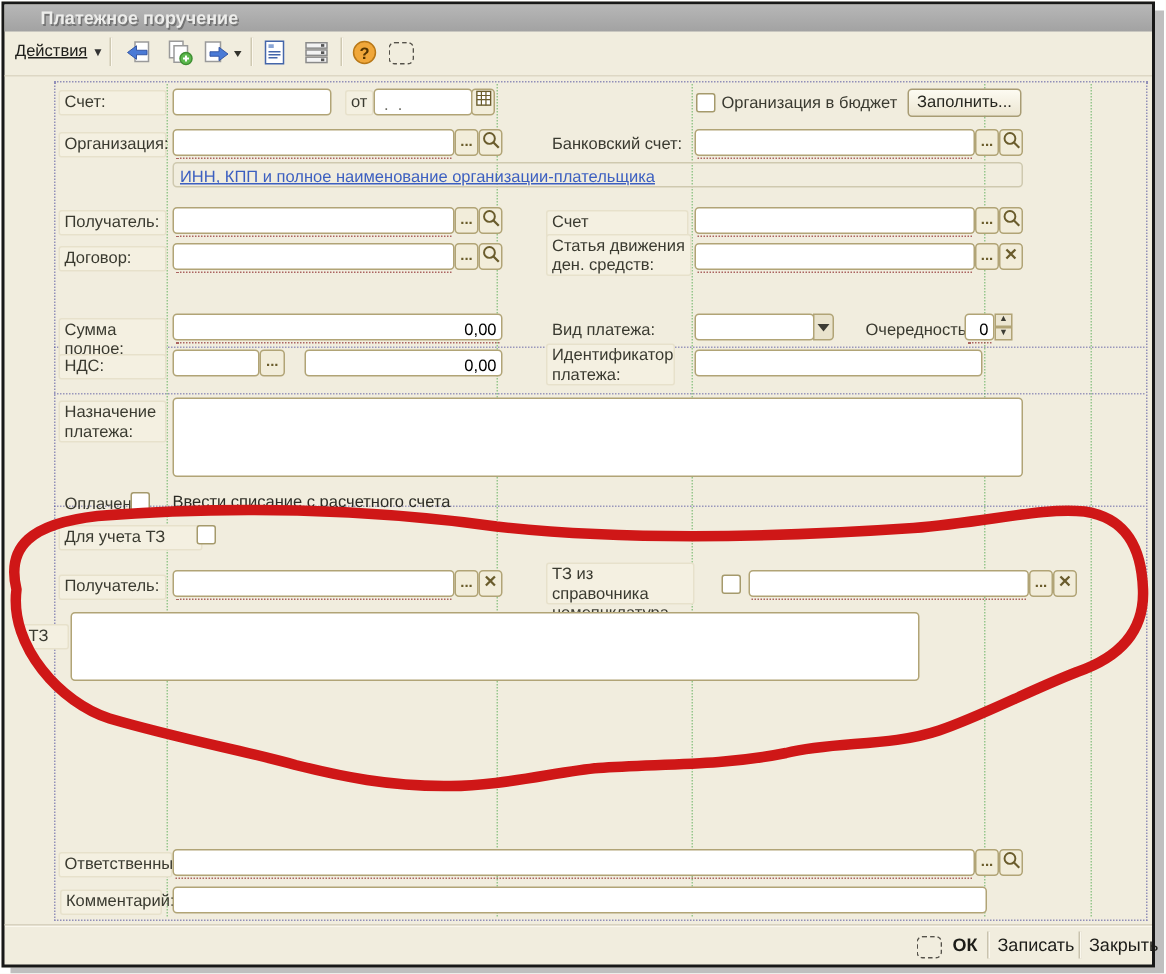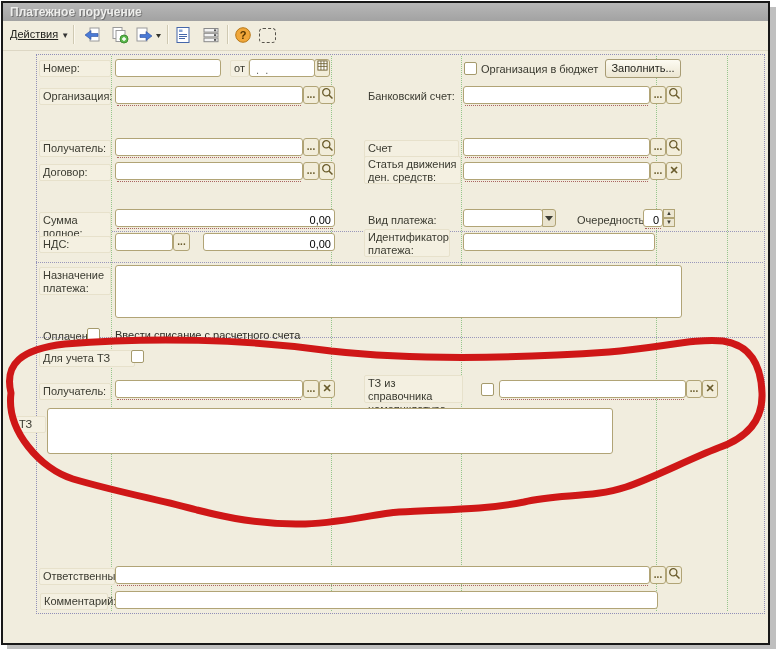--- a/index.html
+++ b/index.html
@@ -1,21 +1,21 @@
 <!DOCTYPE html>
 <html><head>
 <meta charset="utf-8">
 <style>
   html,body{margin:0;padding:0;background:#fff;font-family:"Liberation Sans",sans-serif;}
   #stage{position:relative;width:777px;height:649px;overflow:hidden;background:#fff;}
   #win{position:absolute;left:1px;top:1px;width:765px;height:640px;background:#f1edde;
        border:2px solid #181818;box-shadow:6px 6px 0 #bfbfbf;}
   .titlebar{position:absolute;left:0;top:0;right:0;height:18px;
        background:linear-gradient(#b7b7b7,#a2a2a2);color:#ededeb;font-size:12px;font-weight:bold;
-       line-height:18px;padding-left:7px;text-shadow:1px 1px 0 #737373;}
+       line-height:18px;padding-left:24px;text-shadow:1px 1px 0 #737373;}
   .toolbar{position:absolute;left:0;top:18px;right:0;height:29px;border-bottom:1px solid #ddd7c4;text-align:right;}
   .menu-btn{position:absolute;left:7px;top:7px;font-size:11px;color:#20201c;cursor:default;}
   .menu-btn u{text-decoration:underline;}
   .menu-arrow{font-size:8px;color:#333;}
   .tbicon{position:absolute;top:3px;width:24px;height:22px;display:flex;align-items:center;justify-content:center;border-radius:3px;}
   .tbsep{position:absolute;top:4px;width:1px;height:19px;background:#cfc9b2;border-right:1px solid #fbf8ee;}
   .dashframe{display:inline-block;width:15px;height:13px;border:1px dashed #55524a;border-radius:4px;}
   
   .guide-rect{position:absolute;border:1px dotted #43439a;opacity:.55;pointer-events:none;}
   .guide-h{position:absolute;height:0;border-top:1px dotted #43439a;opacity:.5;pointer-events:none;}
@@ -120,21 +120,21 @@
   <div class="guide-rect" style="left:33px;top:51px;width:727px;height:558px"></div>
   <div class="guide-h" style="left:33px;top:228px;width:727px"></div>
   <div class="guide-h" style="left:33px;top:259px;width:727px"></div>
   <div class="guide-h" style="left:33px;top:334px;width:727px"></div>
   <div class="guide-v" style="left:108px;top:53px;height:555px"></div>
   <div class="guide-v" style="left:328px;top:53px;height:555px"></div>
   <div class="guide-v" style="left:458px;top:53px;height:555px"></div>
   <div class="guide-v" style="left:653px;top:53px;height:555px"></div>
   <div class="guide-v" style="left:724px;top:53px;height:555px"></div>
 
-  <div class="lbl" style="left:36px;top:57px;width:72px">Номер:</div>
+  <div class="lbl" style="left:36px;top:57px;width:72px">Счет:</div>
   <div class="fld nodot" style="left:112px;top:56px;width:106px"><input class="in" style=""></div>
   <div class="lbl" style="left:227px;top:57px">от</div>
   <div class="fld nodot" style="left:246px;top:56px;width:66px"><input class="in" placeholder=" .  ." style=""></div>
   <span class="sq" style="left:311px;top:56px">
     <svg width="11" height="11" viewBox="0 0 12 12">
           <rect x="1" y="1" width="10" height="10" fill="#fff" stroke="#6a5c2c"></rect>
           <path d="M1 4h10M1 7h10M4.3 1v10M7.6 1v10" stroke="#6a5c2c" stroke-width="0.9"></path>
         </svg>
   </span>
   <span class="cb" style="left:461px;top:59px"></span>
@@ -153,20 +153,23 @@
   <div class="lbl" style="left:361px;top:85px;width:95px;border-color:transparent;background:transparent">Банковский счет:</div>
   <div class="fld" style="left:460px;top:83px;width:187px"><input class="in" style=""></div>
   <span class="sq" style="left:647px;top:83px">...</span>
   <span class="sq" style="left:663px;top:83px">
     <svg width="13" height="13" viewBox="0 0 13 13">
           <circle cx="5.3" cy="5.3" r="3.6" fill="none" stroke="#6a5c2c" stroke-width="1.3"></circle>
           <path d="M8 8 L11.5 11.5" stroke="#6a5c2c" stroke-width="1.5"></path>
         </svg>
   </span>
 
+  <div class="linkpanel" style="left:112px;top:105px;width:567px">
+    <span class="blue-link">ИНН, КПП и полное наименование организации-плательщика</span>
+  </div>
 
   <div class="lbl" style="left:36px;top:137px;width:72px">Получатель:</div>
   <div class="fld" style="left:112px;top:135px;width:188px"><input class="in" style=""></div>
   <span class="sq" style="left:300px;top:135px">...</span>
   <span class="sq" style="left:316px;top:135px">
     <svg width="13" height="13" viewBox="0 0 13 13">
           <circle cx="5.3" cy="5.3" r="3.6" fill="none" stroke="#6a5c2c" stroke-width="1.3"></circle>
           <path d="M8 8 L11.5 11.5" stroke="#6a5c2c" stroke-width="1.5"></path>
         </svg>
   </span>
@@ -245,20 +248,30 @@
   <span class="sq" style="left:663px;top:563px">
     <svg width="13" height="13" viewBox="0 0 13 13">
           <circle cx="5.3" cy="5.3" r="3.6" fill="none" stroke="#6a5c2c" stroke-width="1.3"></circle>
           <path d="M8 8 L11.5 11.5" stroke="#6a5c2c" stroke-width="1.5"></path>
         </svg>
   </span>
 
   <div class="lbl" style="left:37px;top:590px;width:68px">Комментарий:</div>
   <div class="fld nodot" style="left:112px;top:588px;width:543px"><input class="in" style=""></div>
 
+  <div class="footer">
+    <span class="tbicon" style="left:604px;top:3px">
+          <span class="dashframe"></span>
+        </span>
+    <span class="fbtn okb" style="left:632px">ОК</span>
+    <span class="fsep" style="left:655px"></span>
+    <span class="fbtn" style="left:662px">Записать</span>
+    <span class="fsep" style="left:716px"></span>
+    <span class="fbtn" style="left:723px">Закрыть</span>
+  </div>
 
   <svg id="redpen" width="777" height="649" viewBox="0 0 777 649">
     <path d="M 10 392
              C 3 363, 20 348, 64 343
              C 150 336, 245 338, 330 350
              C 420 360, 520 357, 608 351
              C 658 347, 694 337, 722 340
              C 749 344, 760 363, 761 392
              C 762 417, 749 436, 717 447
              C 686 459, 652 477, 625 486

